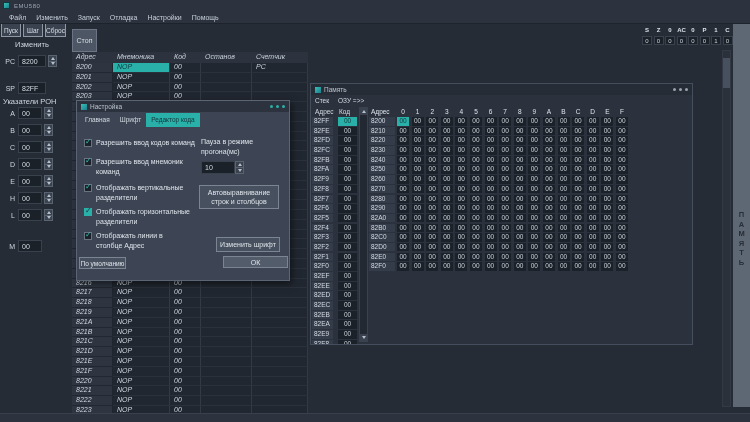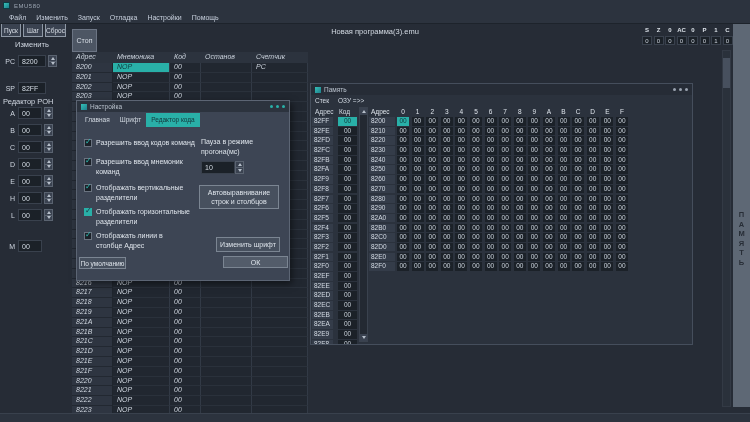--- a/index.html
+++ b/index.html
@@ -138,21 +138,20 @@
       <div class="menu-item">Запуск</div>
       <div class="menu-item">Отладка</div>
       <div class="menu-item">Настройки</div>
       <div class="menu-item">Помощь</div>
     </div>
 
   <div class="tbtn" id="btn-run">Пуск</div>
   <div class="tbtn" id="btn-step">Шаг</div>
   <div class="tbtn" id="btn-reset">Сброс</div>
   <div class="tbtn" id="btn-stop">Стоп</div>
-  <div class="doc-title">Новая программа(3).emu</div>
 
   <div class="flags">
       <div class="flag-cell">
         <div class="flag-label">S</div>
         <div class="flag-box">0</div>
       </div>
       <div class="flag-cell">
         <div class="flag-label">Z</div>
         <div class="flag-box">0</div>
       </div>
@@ -194,21 +193,21 @@
           <div class="spin-btn">
             <div class="tri-down"></div>
           </div>
         </div>
       </span>
   </div>
   <div class="fieldrow" id="row-sp">
     <span class="f-label">SP</span>
     <div class="f-input">82FF</div>
   </div>
-  <div class="panel-label" id="lbl-regs">Редактор РОН</div>
+  <div class="panel-label" id="lbl-regs">Указатели РОН</div>
   <div class="registers">
       <div class="reg-row">
         <span class="f-label">A</span>
         <div class="f-input">00</div>
         <div class="spinner">
           <div class="spin-btn">
             <div class="tri-up"></div>
           </div>
           <div class="spin-btn">
             <div class="tri-down"></div>

